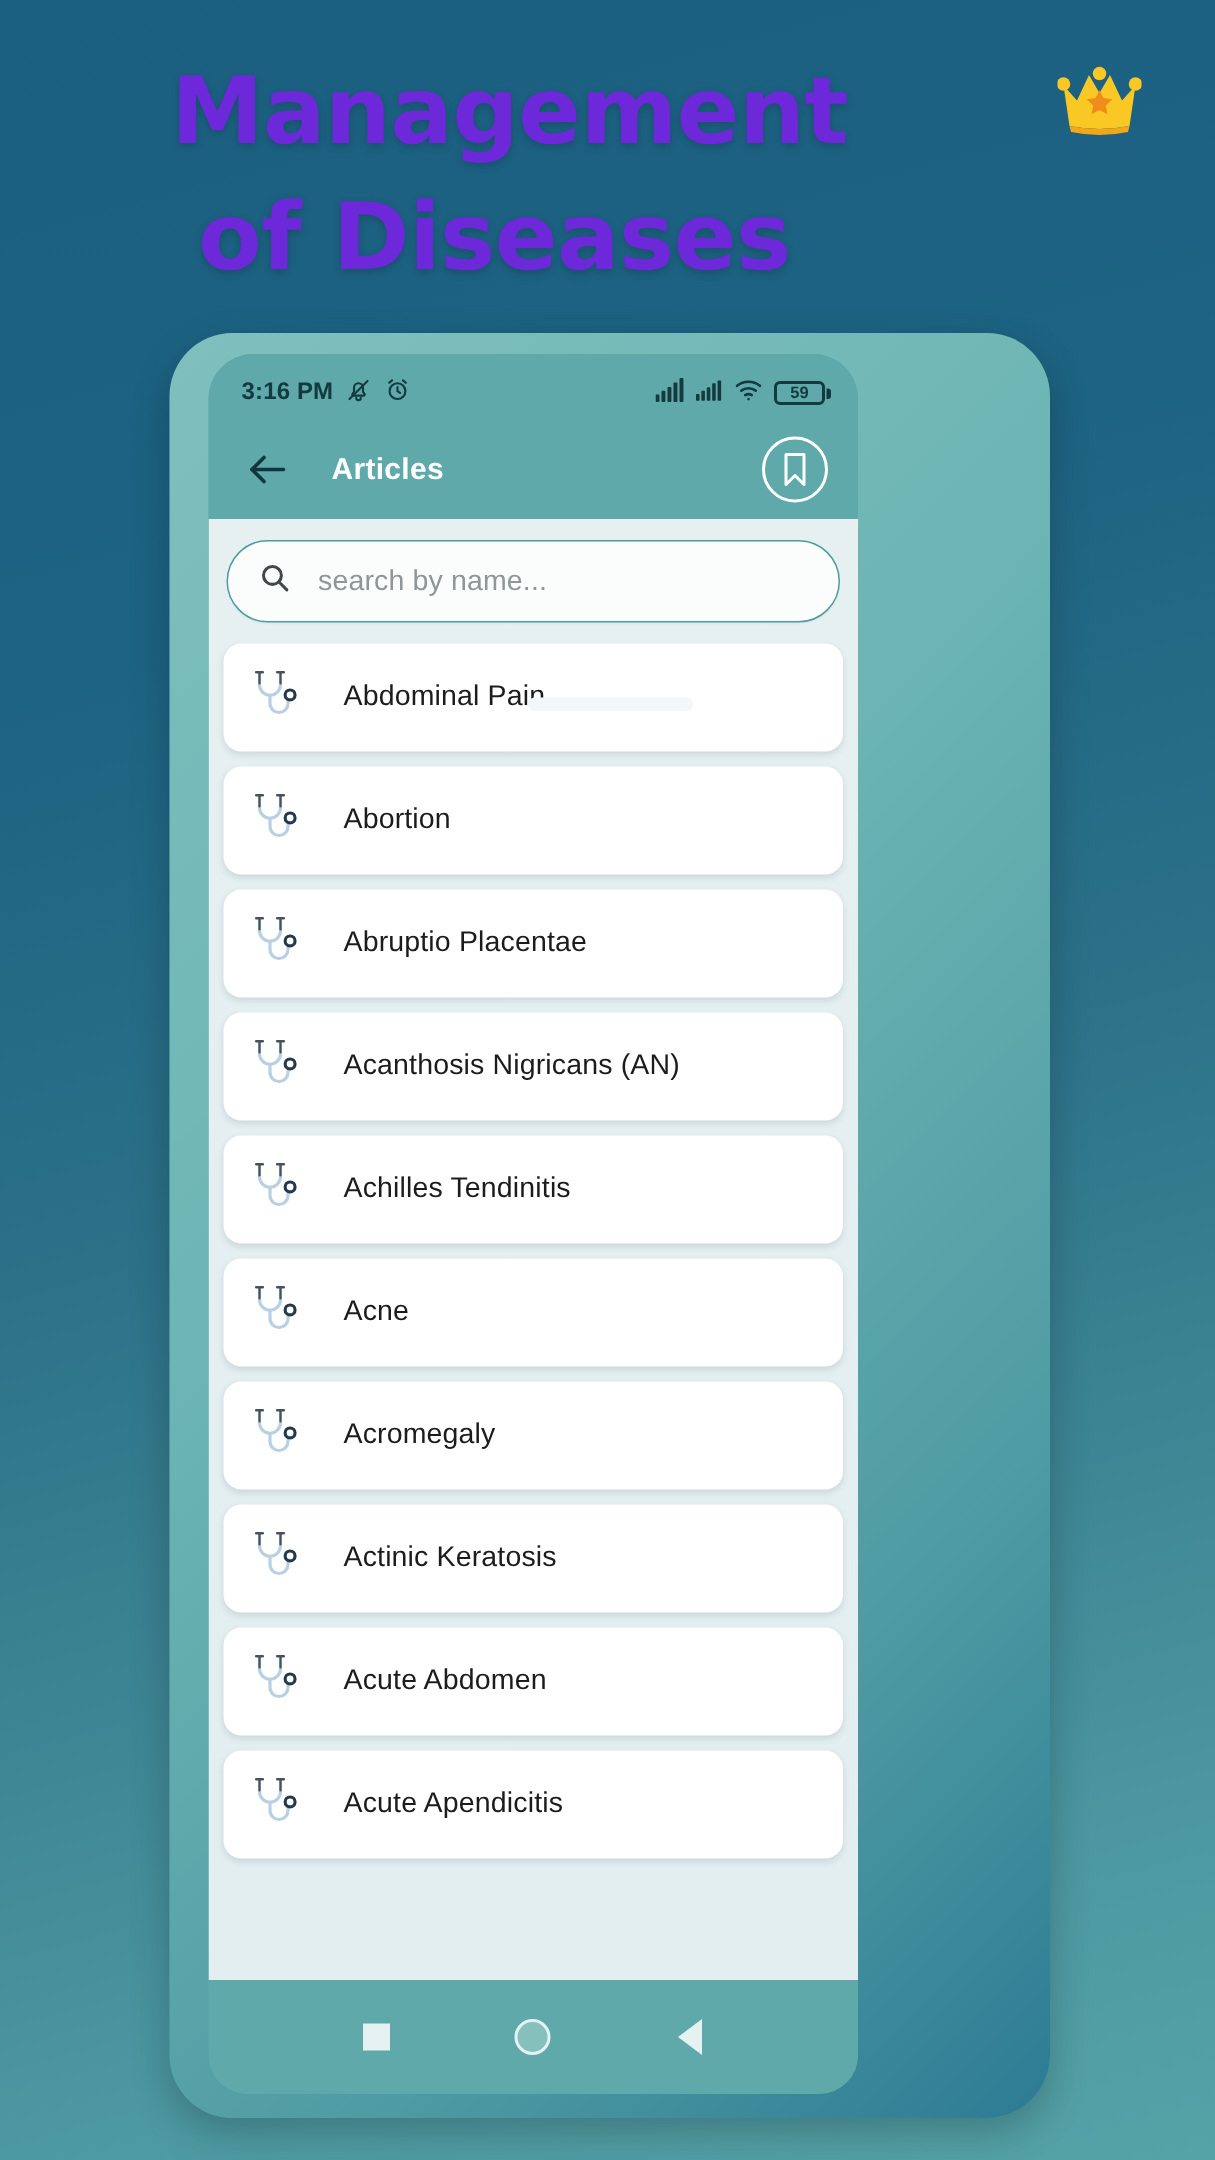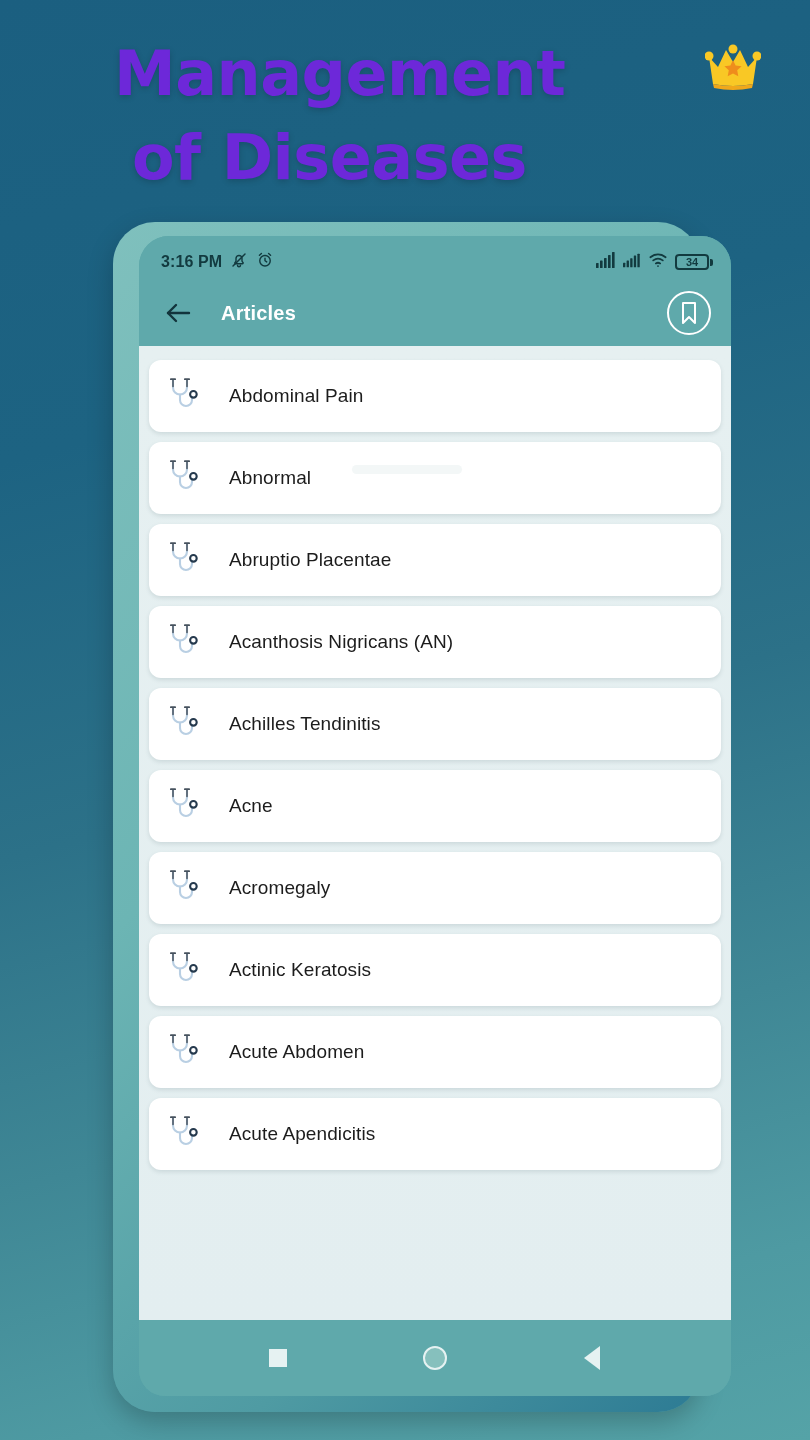--- a/index.html
+++ b/index.html
@@ -41,21 +41,21 @@
     left:113px; top:222px;
     width:587px; height:1190px;
     border-radius:42px;
     background:linear-gradient(135deg,#7fc0bd 0%, #6cb5b4 40%, #4f9ba3 75%, #2d7b94 100%);
     box-shadow:0 10px 26px rgba(0,0,0,.22);
     padding:4px;
   }
   .phone-inner{
     position:absolute;
     left:26px; top:14px;
-    width:592px; height:1160px;
+    width:433px; height:1160px;
     border-radius:30px 30px 26px 26px;
     overflow:hidden;
     background:#5fa9ab;
     display:flex; flex-direction:column;
   }
   .speaker{
     position:absolute;
     left:50%; transform:translateX(-50%);
     top:243px;
     width:110px; height:9px;
@@ -240,21 +240,21 @@
         </span>
         <span class="ic">
           <svg width="20" height="16" viewBox="0 0 24 20" fill="none" stroke="#123a3f" stroke-width="2.2" stroke-linecap="round">
             <path d="M2.5 6.5a15 15 0 0 1 19 0"></path>
             <path d="M6 10.5a10 10 0 0 1 12 0"></path>
             <path d="M9.3 14.3a5 5 0 0 1 5.4 0"></path>
             <circle cx="12" cy="17.6" r="1.1" fill="#123a3f" stroke="none"></circle>
           </svg>
         </span>
         <span class="battery">
-          <span class="batt-body">34</span>
+          <span class="batt-body">59</span>
           <span class="batt-cap"></span>
         </span>
       </div>
     </div>
 
     <div class="appbar">
       <div class="back-btn">
         <svg width="28" height="24" viewBox="0 0 28 24" fill="none" stroke="#12343c" stroke-width="2.4" stroke-linecap="round" stroke-linejoin="round">
           <line x1="25" y1="12" x2="4" y2="12"></line>
           <polyline points="12,4 4,12 12,20"></polyline>
@@ -263,41 +263,50 @@
       <div class="appbar-title">Articles</div>
       <div class="bookmark-btn">
         <svg width="18" height="24" viewBox="0 0 18 24" fill="none" stroke="#ffffff" stroke-width="2" stroke-linejoin="round">
           <path d="M3 2h12v20l-6-6-6 6z"></path>
         </svg>
       </div>
     </div>
 
     <div class="content">
 
+      <div class="searchbox">
+        <span class="ic">
+          <svg width="22" height="22" viewBox="0 0 24 24" fill="none" stroke="#40484a" stroke-width="2.2" stroke-linecap="round">
+            <circle cx="10.5" cy="10.5" r="6.5"></circle>
+            <line x1="15.3" y1="15.3" x2="21" y2="21"></line>
+          </svg>
+        </span>
+        <span class="search-ph">search by name...</span>
+      </div>
 
       <div class="list" id="article-list">
           <div class="row">
             <span><svg class="steth" viewBox="0 0 40 40" fill="none">
                 <path d="M10 6v7.5a7 7 0 0 0 14 0V6" stroke="#b9cfe3" stroke-width="2.1" stroke-linecap="round"></path>
                 <path d="M7.8 5.2h4.4M21.8 5.2h4.4" stroke="#46525e" stroke-width="1.7" stroke-linecap="round"></path>
                 <path d="M10 6v6.6M24 6v6.6" stroke="#46525e" stroke-width="1.5" stroke-linecap="round"></path>
                 <path d="M17 20.5v5.5a6 6 0 0 0 12 0v-3.2" stroke="#b9cfe3" stroke-width="2.1" stroke-linecap="round"></path>
                 <circle cx="30.4" cy="20.3" r="3.3" stroke="#25394d" stroke-width="2.1"></circle>
               </svg></span>
             <span class="row-label">Abdominal Pain</span>
           </div>
           <div class="row">
             <span><svg class="steth" viewBox="0 0 40 40" fill="none">
                 <path d="M10 6v7.5a7 7 0 0 0 14 0V6" stroke="#b9cfe3" stroke-width="2.1" stroke-linecap="round"></path>
                 <path d="M7.8 5.2h4.4M21.8 5.2h4.4" stroke="#46525e" stroke-width="1.7" stroke-linecap="round"></path>
                 <path d="M10 6v6.6M24 6v6.6" stroke="#46525e" stroke-width="1.5" stroke-linecap="round"></path>
                 <path d="M17 20.5v5.5a6 6 0 0 0 12 0v-3.2" stroke="#b9cfe3" stroke-width="2.1" stroke-linecap="round"></path>
                 <circle cx="30.4" cy="20.3" r="3.3" stroke="#25394d" stroke-width="2.1"></circle>
               </svg></span>
-            <span class="row-label">Abnormal</span>
+            <span class="row-label">Abortion</span>
           </div>
           <div class="row">
             <span><svg class="steth" viewBox="0 0 40 40" fill="none">
                 <path d="M10 6v7.5a7 7 0 0 0 14 0V6" stroke="#b9cfe3" stroke-width="2.1" stroke-linecap="round"></path>
                 <path d="M7.8 5.2h4.4M21.8 5.2h4.4" stroke="#46525e" stroke-width="1.7" stroke-linecap="round"></path>
                 <path d="M10 6v6.6M24 6v6.6" stroke="#46525e" stroke-width="1.5" stroke-linecap="round"></path>
                 <path d="M17 20.5v5.5a6 6 0 0 0 12 0v-3.2" stroke="#b9cfe3" stroke-width="2.1" stroke-linecap="round"></path>
                 <circle cx="30.4" cy="20.3" r="3.3" stroke="#25394d" stroke-width="2.1"></circle>
               </svg></span>
             <span class="row-label">Abruptio Placentae</span>

